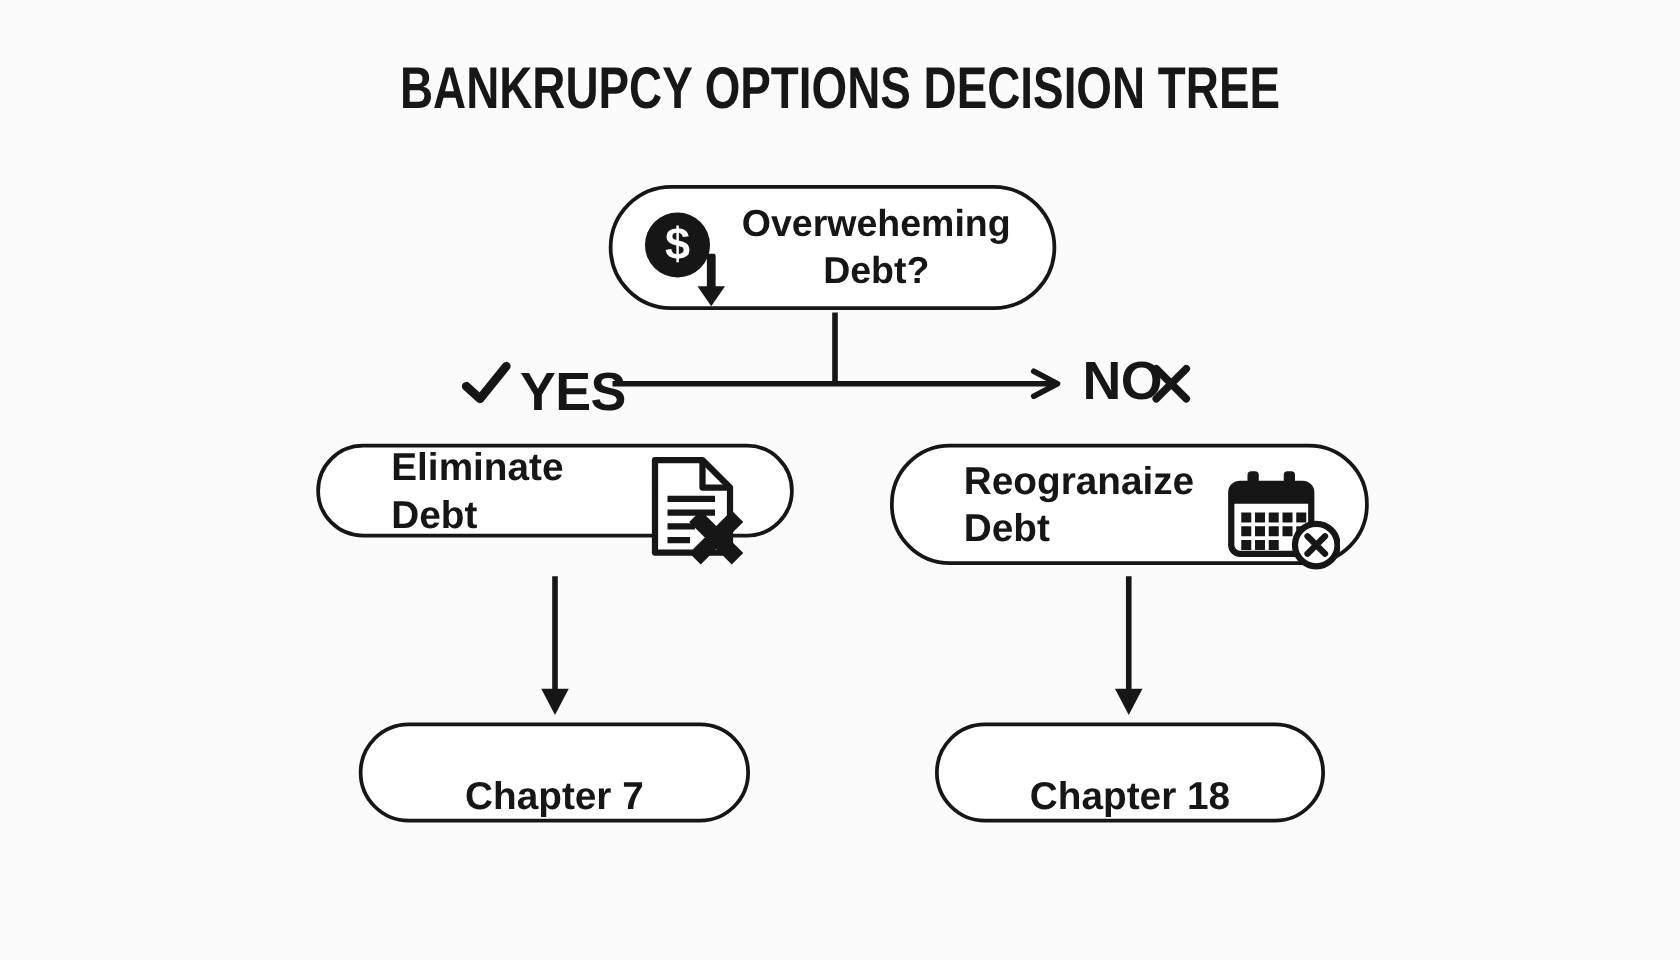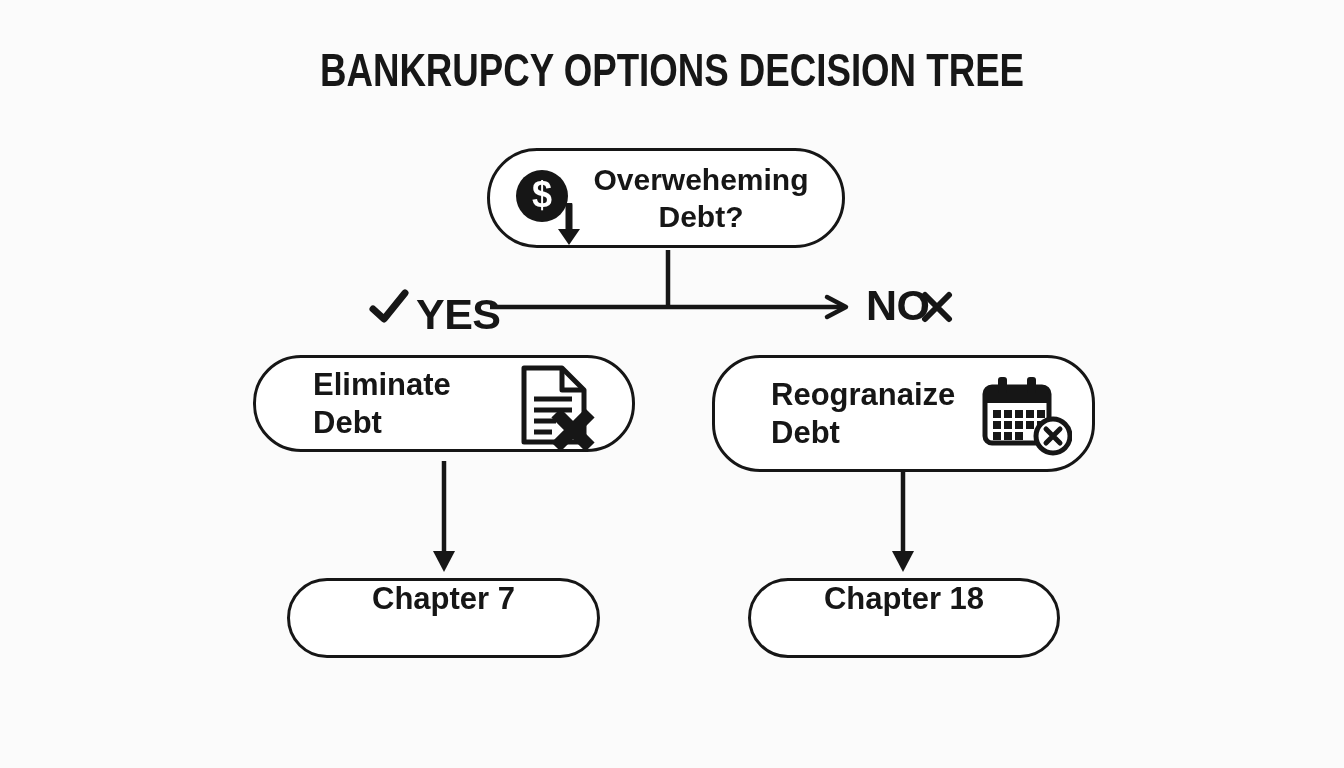--- a/index.html
+++ b/index.html
@@ -52,36 +52,36 @@
   }
 
   
   .branch-label { font-size: 43px; font-weight: bold; white-space: nowrap; letter-spacing: -0.5px; }
   .yes-label { left: 416px; top: 290px; }
   .no-label  { left: 866px; top: 281px; }
   .check-svg { left: 368px; top: 288px; }
   .xmark-svg { left: 920px; top: 291px; }
 
   
-  .eliminate-node   { left: 253px; top: 355px; width: 382px; height: 97px; border-radius: 48px; }
-  .reorganize-node  { left: 712px; top: 355px; width: 383px; height: 117px; border-radius: 48px; }
+  .eliminate-node   { left: 253px; top: 355px; width: 382px; height: 75px; border-radius: 48px; }
+  .reorganize-node  { left: 712px; top: 355px; width: 383px; height: 97px; border-radius: 48px; }
   .node-text {
     top: 0; height: 100%;
     display: flex; flex-direction: column; justify-content: center;
     font-size: 31px; font-weight: bold; line-height: 38px; white-space: nowrap;
   }
   .eliminate-node .node-text  { left: 57px; }
   .reorganize-node .node-text { left: 56px; }
   .doc-icon-svg { right: 34px; top: 5px; }
   .cal-icon-svg { right: 20px; top: 14px; }
 
   
   .outcome-node {
     top: 578px; height: 80px; border-radius: 40px;
-    display: flex; align-items: flex-start; justify-content: center;
+    display: flex; align-items: flex-end; justify-content: center;
     font-size: 31px; font-weight: bold; white-space: nowrap;
   }
   .chapter7-node  { left: 287px; width: 313px; }
   .chapter13-node { left: 748px; width: 312px; }
 
   
   .connectors { left: 0; top: 0; pointer-events: none; }
 </style>
 </head>
 <body>

